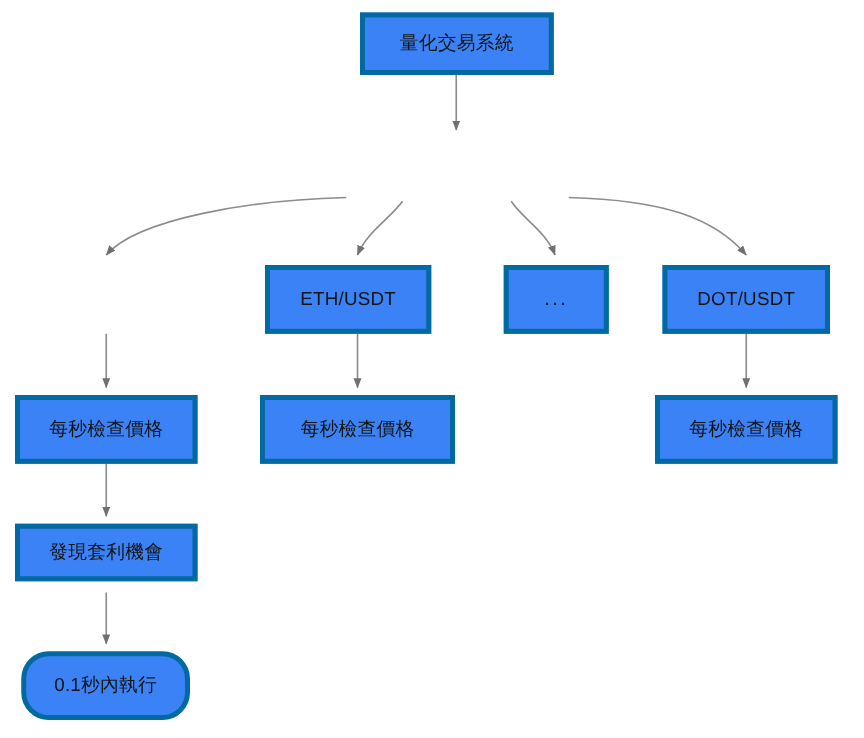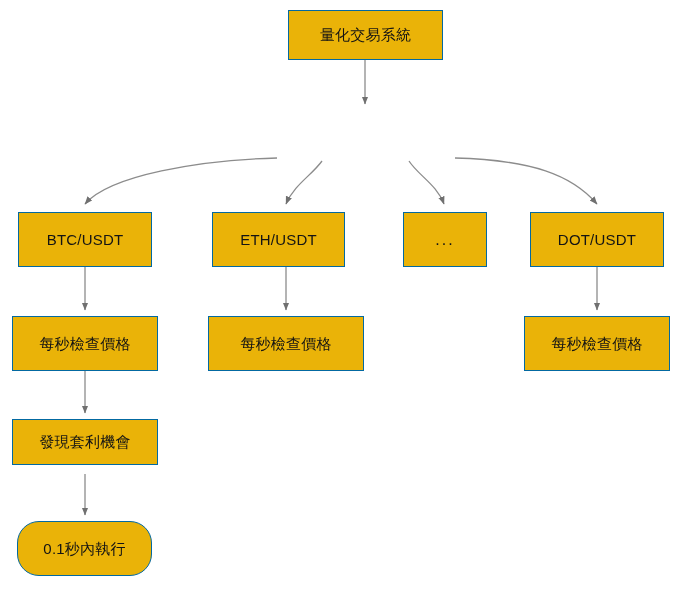--- a/index.html
+++ b/index.html
@@ -25,22 +25,22 @@
     position: absolute;
     left: 0;
     top: 0;
     width: 691px;
     height: 590px;
     pointer-events: none;
   }
   .node {
     position: absolute;
     box-sizing: border-box;
-    background: #eab308;
-    border: 1px solid #0369a1;
+    background: #3b82f6;
+    border: 4px solid #0369a1;
     display: flex;
     align-items: center;
     justify-content: center;
     color: #141414;
     font-size: 15px;
     line-height: 1.2;
     text-align: center;
     letter-spacing: 0.2px;
     white-space: nowrap;
   }
@@ -83,23 +83,20 @@
     <path d="M 85,371 L 85,413" stroke="#8C8C8C" stroke-width="1.3" fill="none" marker-end="url(#arrowhead)"></path>
 
     <path d="M 85,474 L 85,515" stroke="#8C8C8C" stroke-width="1.3" fill="none" marker-end="url(#arrowhead)"></path>
   </svg>
 
   <div class="node" style="left:288px; top:10px; width:155px; height:50px;">
     <span class="node-label">量化交易系統</span>
   </div>
 
 
-  <div class="node" style="left:18px; top:212px; width:134px; height:55px;">
-    <span class="node-label">BTC/USDT</span>
-  </div>
 
   <div class="node" style="left:212px; top:212px; width:133px; height:55px;">
     <span class="node-label">ETH/USDT</span>
   </div>
 
   <div class="node ellipsis-node" style="left:403px; top:212px; width:84px; height:55px;">
     <span class="node-label">...</span>
   </div>
 
   <div class="node" style="left:530px; top:212px; width:134px; height:55px;">

